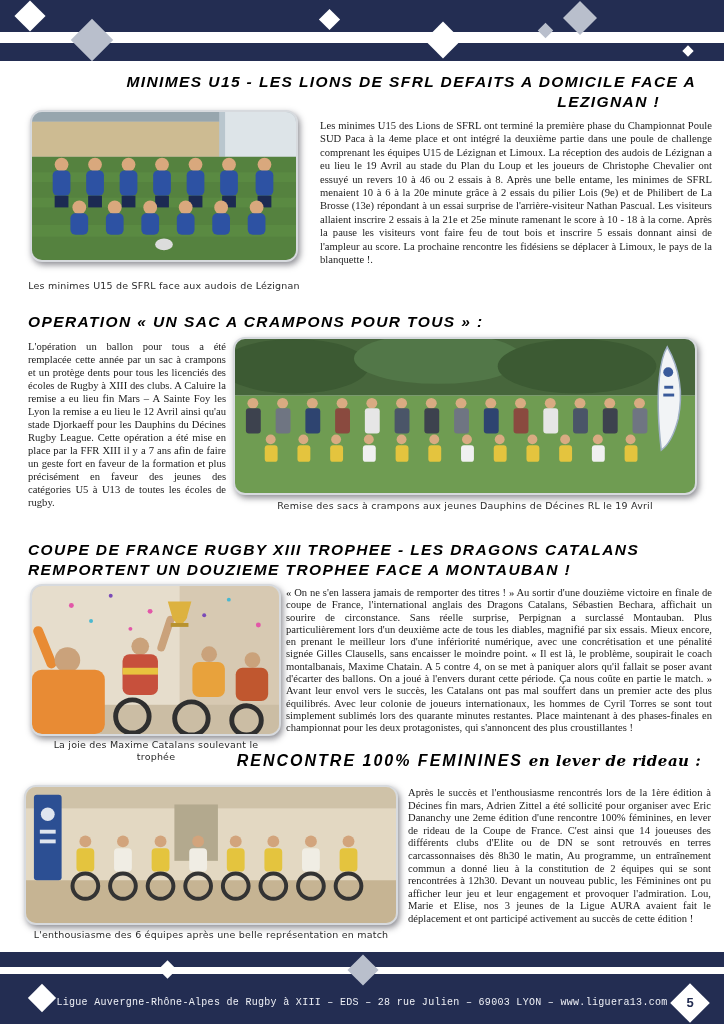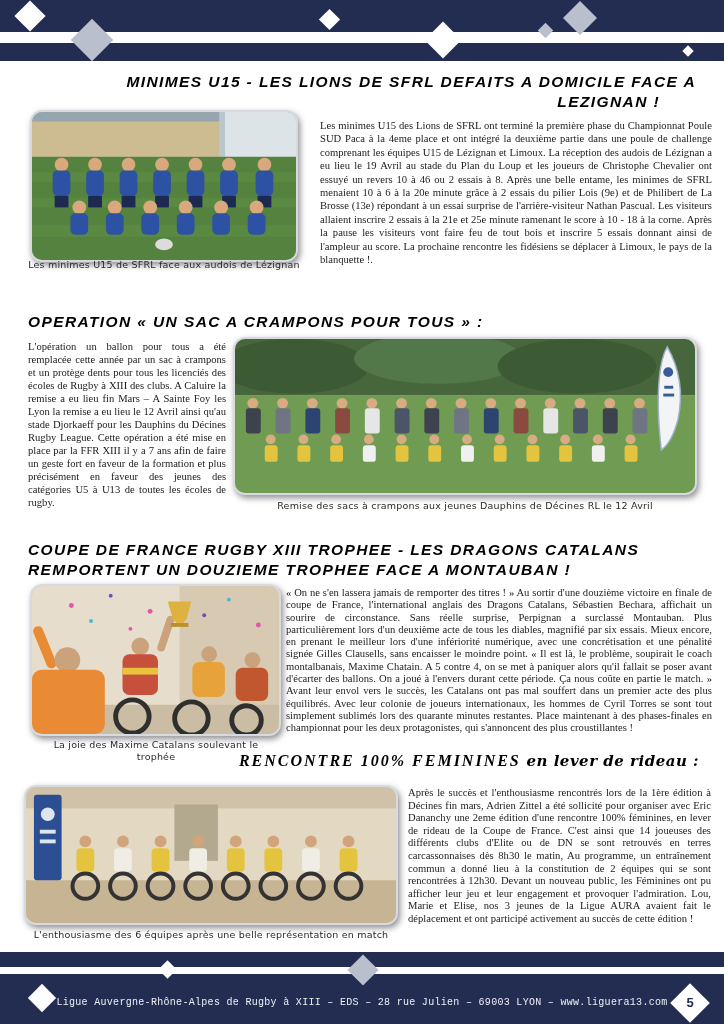--- a/index.html
+++ b/index.html
@@ -21,21 +21,21 @@
   .dmd { position:absolute; transform:rotate(45deg); z-index:5; }
   .dmd.w { background:#ffffff; }
   .dmd.g { background:#b9bfcc; }
 
   .headline {
     color:#000000; font-weight:bold; font-style:italic;
     font-family:"Liberation Sans", sans-serif;
     font-size:15.5px; letter-spacing:1.4px; line-height:1.3;
   }
   .headline .pad-r { padding-right:36px; }
-  .h4caps { font-size:16px; letter-spacing:2px;font-family:Liberation Serif, serif; }
+  .h4caps { font-size:16px; letter-spacing:2px; }
   .h4script {
     font-family:"DejaVu Serif", serif; font-style:italic; font-weight:bold;
     font-size:15px; letter-spacing:0.5px; text-transform:none;margin-top:31px;
   }
   .body-text {
     font-family:"Liberation Serif", serif; font-size:10.6px;
     color:#1b1b1b; text-align:justify;
   }
   .lh1 { line-height:13.4px; } .lh2 { line-height:13.0px; }
   .lh3 { line-height:12.3px; } .lh4 { line-height:12.6px; }
@@ -128,21 +128,21 @@
         <circle cx="156" cy="98" r="7" fill="#d9a87d"></circle>
           <rect x="147" y="104" width="18" height="22" rx="5" fill="#2d52a3"></rect>
         <circle cx="192" cy="98" r="7" fill="#d9a87d"></circle>
           <rect x="183" y="104" width="18" height="22" rx="5" fill="#2d52a3"></rect>
         <circle cx="228" cy="98" r="7" fill="#d9a87d"></circle>
           <rect x="219" y="104" width="18" height="22" rx="5" fill="#2d52a3"></rect>
       </g>
       <ellipse cx="134" cy="136" rx="9" ry="6" fill="#dcdcdc"></ellipse>
     </svg>
   </div>
-  <div class="abs caption" style="top:259px; left:22px; width:284px;">Les minimes U15 de SFRL face aux audois de Lézignan</div>
+  <div class="abs caption" style="top:280px; left:22px; width:284px;">Les minimes U15 de SFRL face aux audois de Lézignan</div>
 
   <div class="abs body-text lh1" style="top:119px; left:320px; width:392px;">Les minimes U15 des Lions de SFRL ont terminé la première phase du Championnat Poule SUD Paca à la 4eme place et ont intégré la deuxième partie dans une poule de challenge comprenant les équipes U15 de Lézignan et Limoux. La réception des audois de Lézignan a eu lieu le 19 Avril au stade du Plan du Loup et les joueurs de Christophe Chevalier ont essuyé un revers 10 à 46 ou 2 essais à 8. Après une belle entame, les minimes de SFRL menaient 10 à 6 à la 20e minute grâce à 2 essais du pilier Lois (9e) et de Philibert de La Brosse (13e) répondant à un essai surprise de l'arrière-visiteur Nathan Pascual. Les visiteurs allaient inscrire 2 essais à la 21e et 25e minute ramenant le score à 10 - 18 à la corne. Après la pause les visiteurs vont faire feu de tout bois et inscrire 5 essais donnant ainsi de l'ampleur au score. La prochaine rencontre les fidésiens se déplacer à Limoux, le pays de la blanquette !.</div>
 
   <div class="abs headline" style="top:312px; left:28px; width:690px; text-align:left;">OPERATION « UN SAC A CRAMPONS POUR TOUS » :</div>
 
   <div class="abs body-text lh2" style="top:340px; left:28px; width:198px;">L'opération un ballon pour tous a été remplacée cette année par un sac à crampons et un protège dents pour tous les licenciés des écoles de Rugby à XIII des clubs. A Caluire la remise a eu lieu fin Mars – A Sainte Foy les Lyon la remise a eu lieu le 12 Avril ainsi qu'au stade Djorkaeff pour les Dauphins du Décines Rugby League. Cette opération a été mise en place par la FFR XIII il y a 7 ans afin de faire un geste fort en faveur de la formation et plus précisément en faveur des jeunes des catégories U5 à U13 de toutes les écoles de rugby.</div>
 
   <div class="abs photo" style="top:337px; left:233px; width:464px; height:158px;">
     <svg viewBox="0 0 464 158" preserveAspectRatio="none">
       <rect width="464" height="158" fill="#cdd6da"></rect>
@@ -206,21 +206,21 @@
           <rect x="360" y="109" width="13" height="17" rx="3" fill="#f0f0f0"></rect>
         <circle cx="399" cy="103" r="5" fill="#d9ab82"></circle>
           <rect x="393" y="109" width="13" height="17" rx="3" fill="#e4c43e"></rect>
       </g>
       <path d="M436 8 Q455 42 447 82 Q441 106 430 114 Q425 70 428 40 Q430 18 436 8 Z" fill="#f2f4f6" stroke="#9fb0c4" stroke-width="1.5"></path>
       <circle cx="437" cy="34" r="5" fill="#3a5a9a"></circle>
       <rect x="433" y="48" width="9" height="3" fill="#3a5a9a"></rect>
       <rect x="432" y="56" width="11" height="3" fill="#3a5a9a"></rect>
     </svg>
   </div>
-  <div class="abs caption" style="top:500px; left:228px; width:474px;">Remise des sacs à crampons aux jeunes Dauphins de Décines RL le 12 Avril</div>
+  <div class="abs caption" style="top:500px; left:228px; width:474px;">Remise des sacs à crampons aux jeunes Dauphins de Décines RL le 19 Avril</div>
 
   <div class="abs headline" style="top:540px; left:28px; width:690px; text-align:left;">
     <div>COUPE DE FRANCE RUGBY XIII TROPHEE - LES DRAGONS CATALANS</div>
     <div>REMPORTENT UN DOUZIEME TROPHEE FACE A MONTAUBAN !</div>
   </div>
 
   <div class="abs photo" style="top:584px; left:30px; width:251px; height:152px;">
     <svg viewBox="0 0 251 152" preserveAspectRatio="none">
       <rect width="251" height="152" fill="#e6ddcc"></rect>
       <rect x="150" y="0" width="101" height="152" fill="#d7c9b2"></rect>

